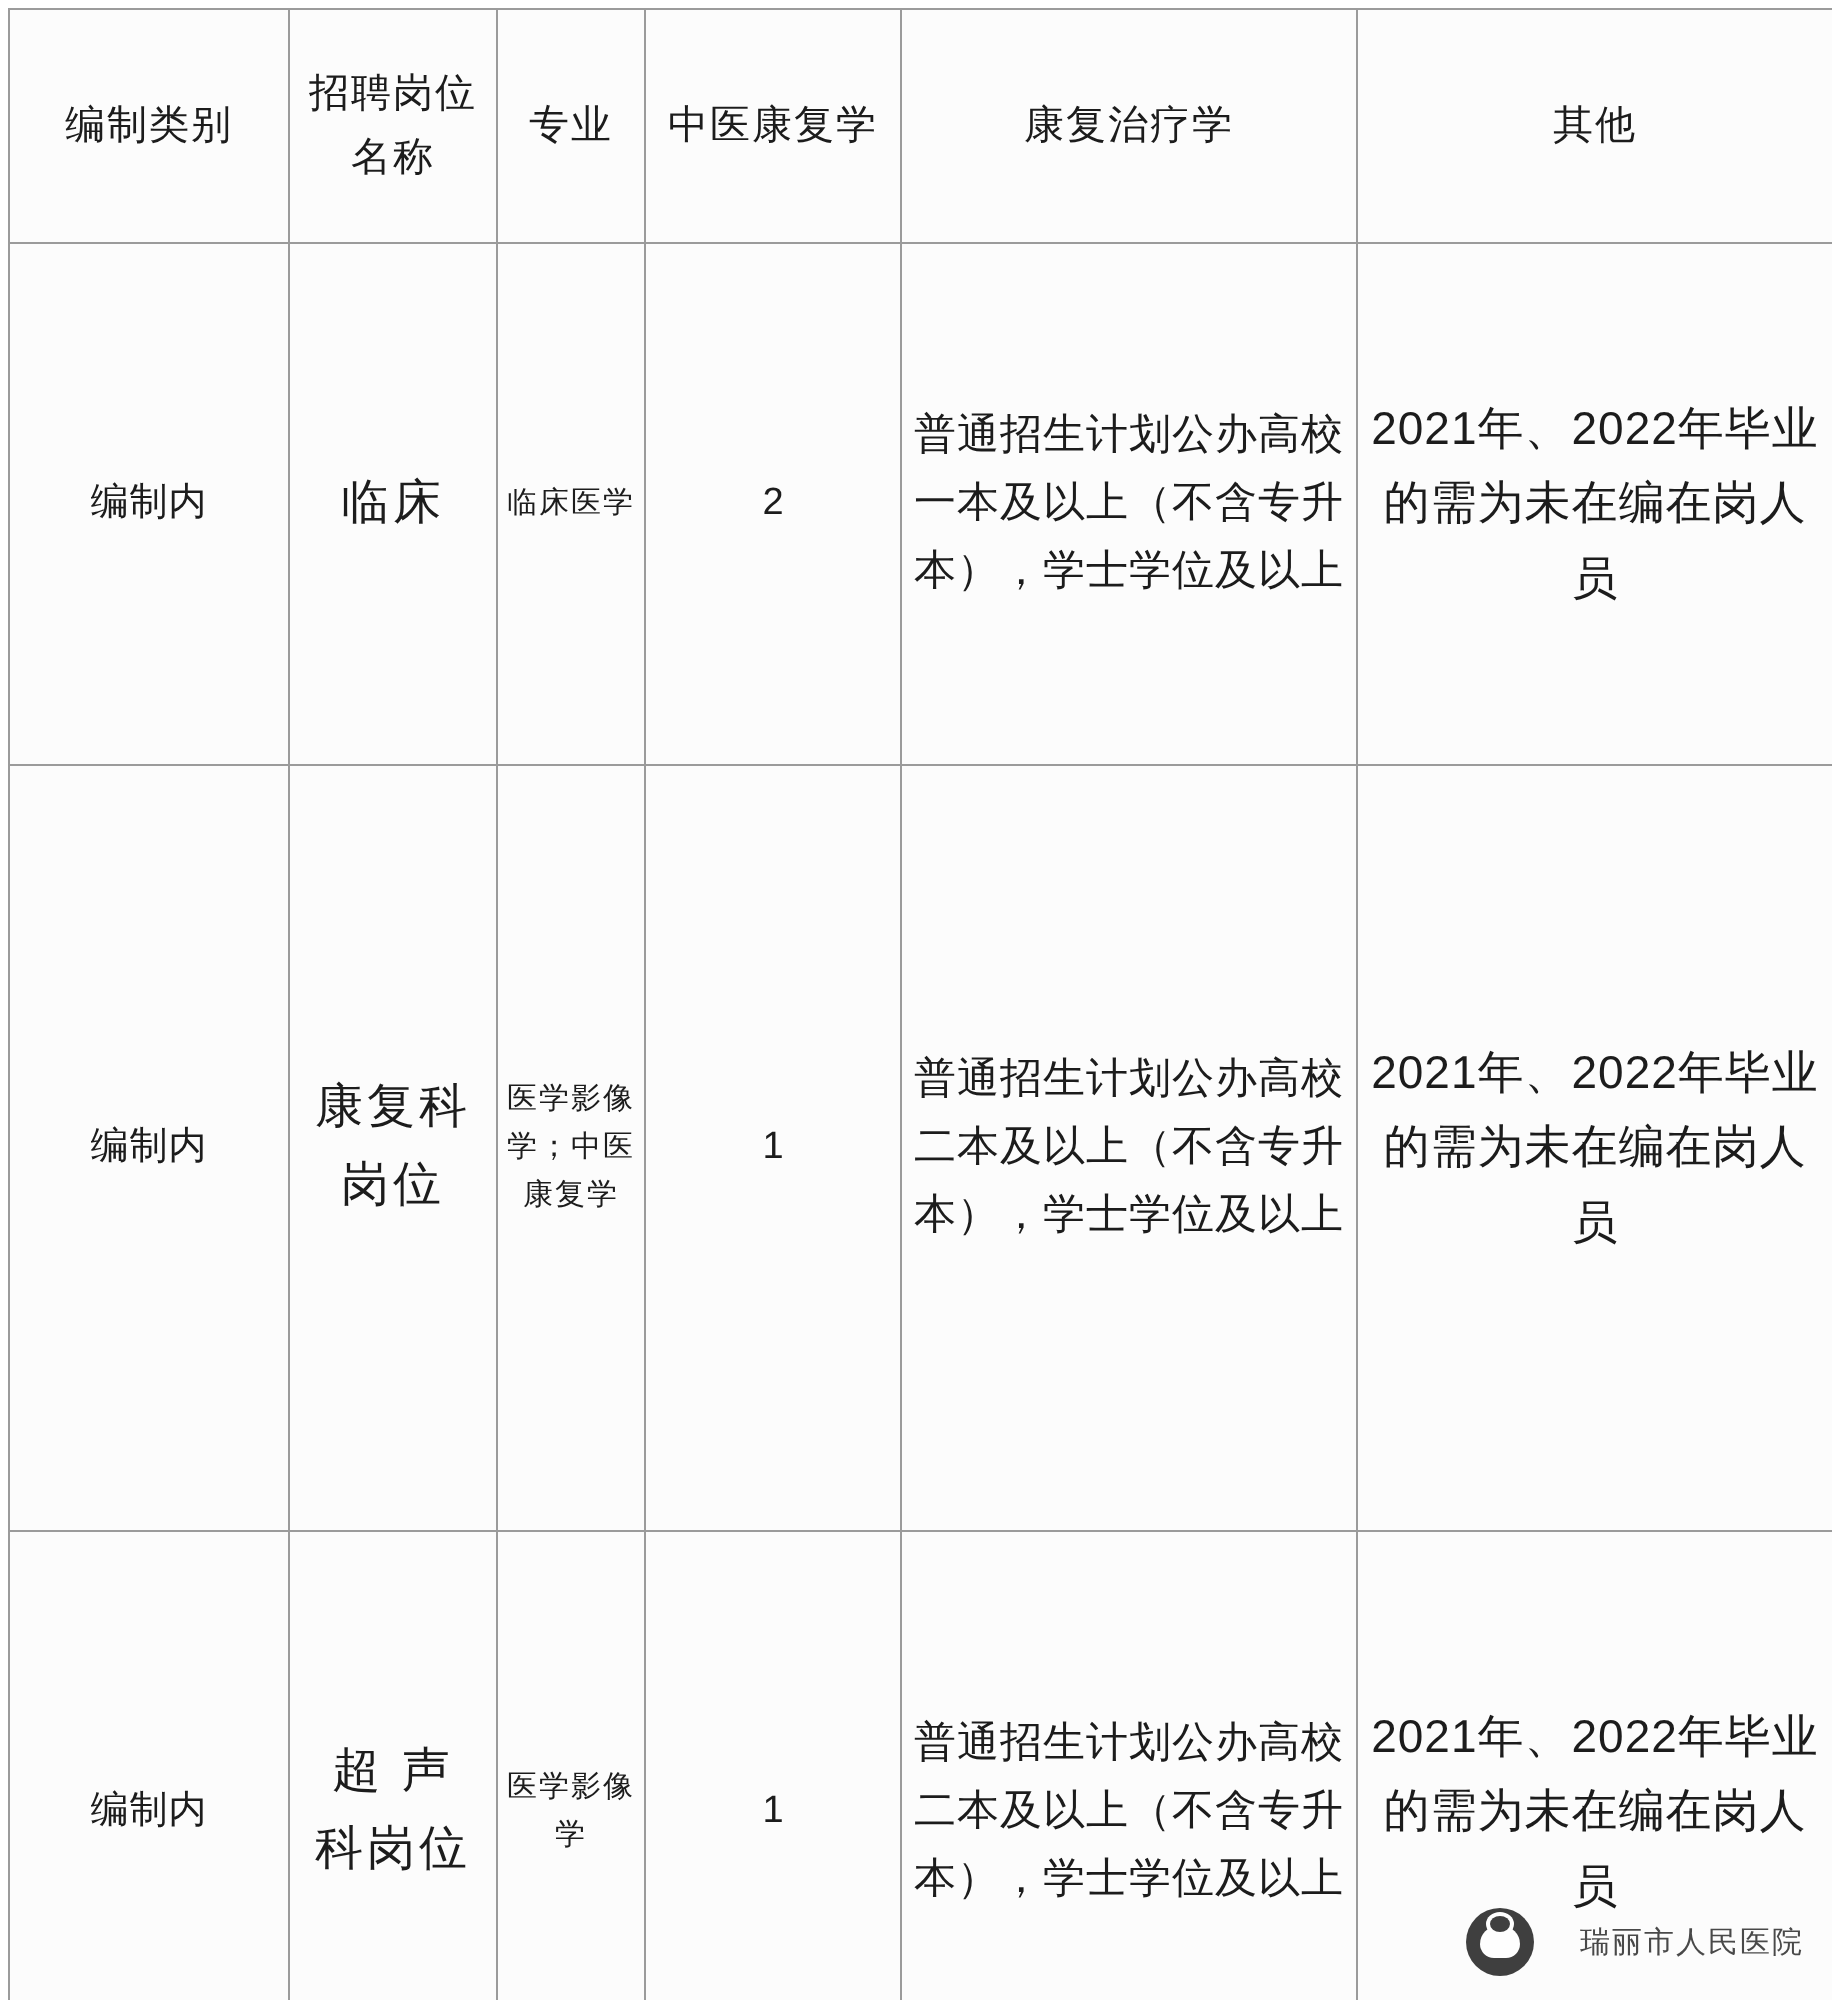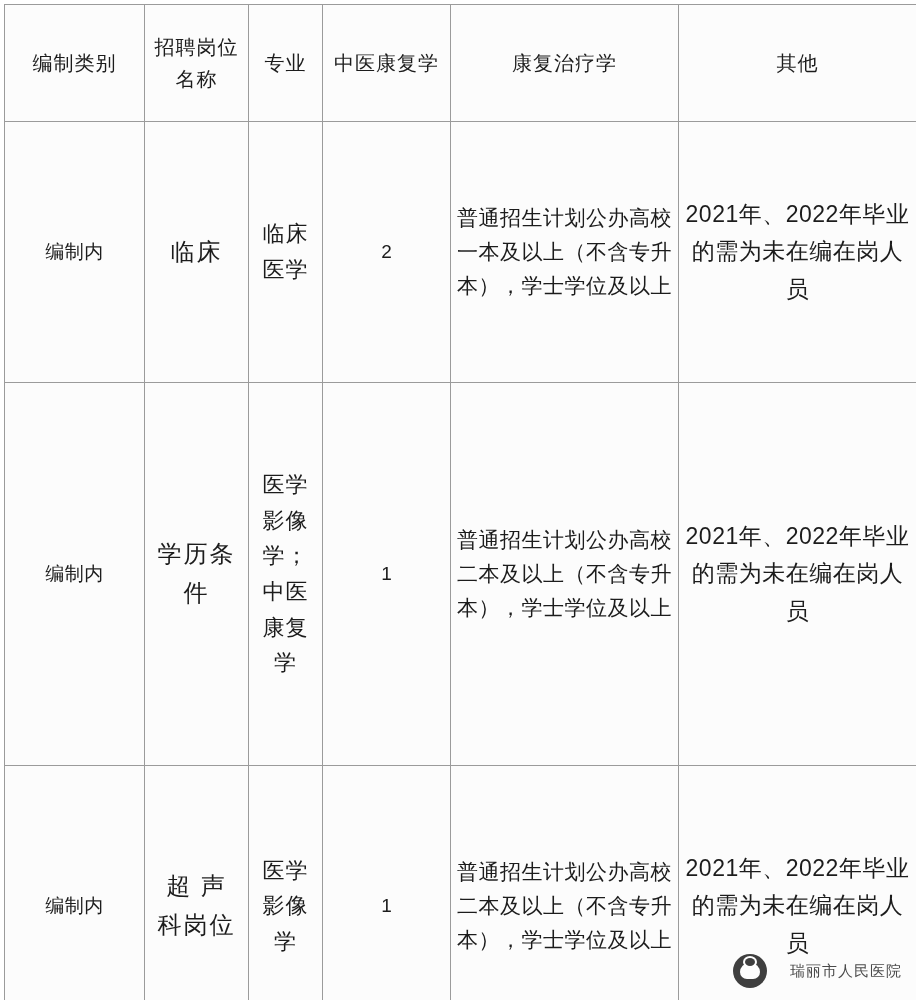--- a/index.html
+++ b/index.html
@@ -57,21 +57,21 @@
   td.cat {
     font-size: 19px;
     letter-spacing: 0.5px;
   }
   td.post {
     font-size: 24px;
     letter-spacing: 2px;
     line-height: 1.75;
   }
   td.major {
-    font-size: 22px;
+    font-size: 15px;
     letter-spacing: 1px;
     line-height: 1.78;
     font-family: Liberation Serif, serif;
   }
   td.num {
     font-size: 19px;
   }
   td.edu {
     font-size: 21px;
     line-height: 1.85;
@@ -159,21 +159,21 @@
       <tr class="r1">
         <td class="cat">编制内</td>
         <td class="post">临床</td>
         <td class="major">临床医学</td>
         <td class="num">2</td>
         <td class="edu">普通招生计划公办高校一本及以上（不含专升本），学士学位及以上</td>
         <td class="other">2021年、2022年毕业的需为未在编在岗人员</td>
       </tr>
       <tr class="r2">
         <td class="cat">编制内</td>
-        <td class="post">学历条件</td>
+        <td class="post">康复科岗位</td>
         <td class="major">医学影像学；中医康复学</td>
         <td class="num">1</td>
         <td class="edu">普通招生计划公办高校二本及以上（不含专升本），学士学位及以上</td>
         <td class="other">2021年、2022年毕业的需为未在编在岗人员</td>
       </tr>
       <tr class="r3">
         <td class="cat">编制内</td>
         <td class="post">超 声 科岗位</td>
         <td class="major">医学影像学</td>
         <td class="num">1</td>

